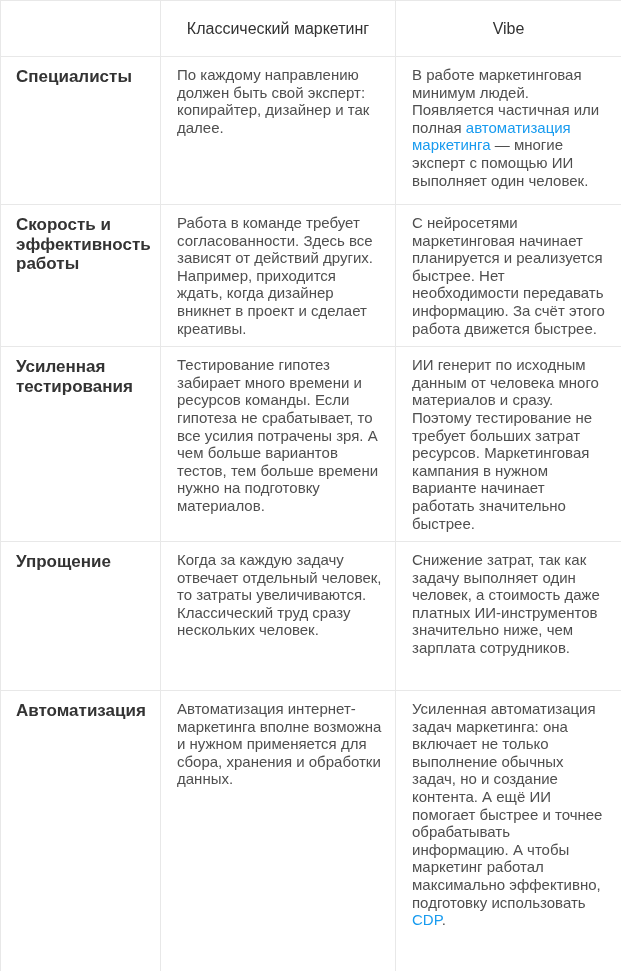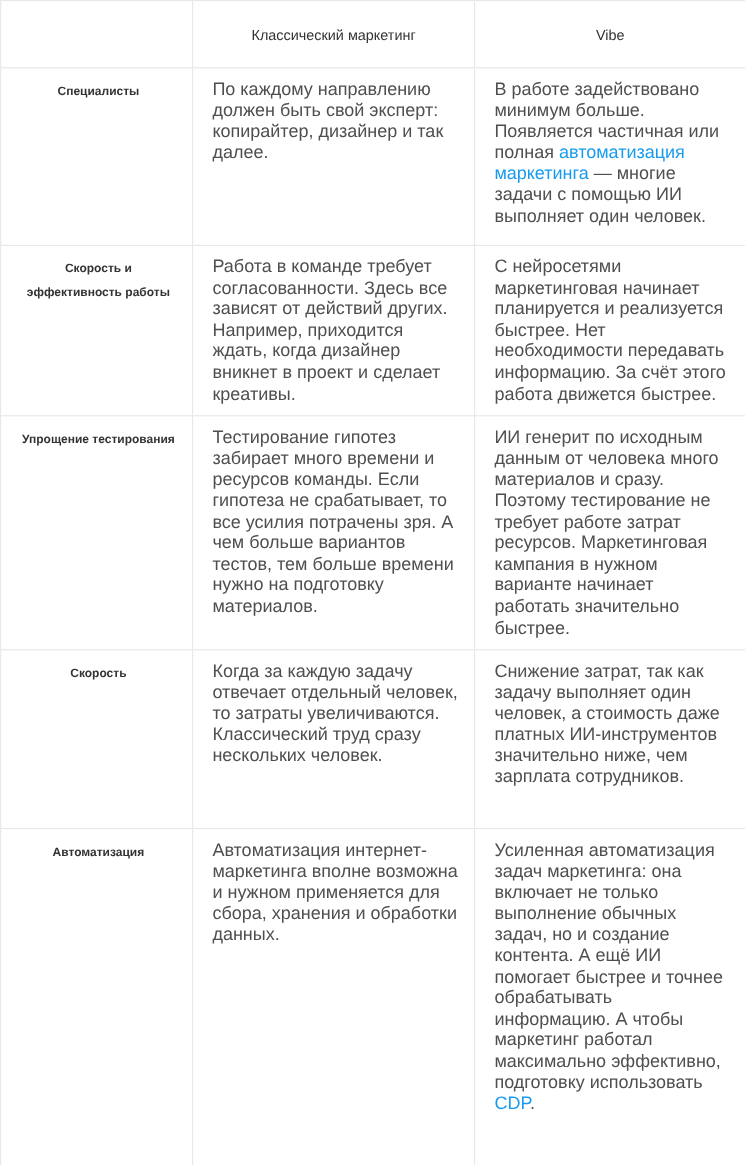--- a/index.html
+++ b/index.html
@@ -20,32 +20,32 @@
   }
   table.cmp col.c1 { width: 160px; }
   table.cmp col.c2 { width: 235px; }
   table.cmp col.c3 { width: 226px; }
   table.cmp th, table.cmp td {
     border: 1px solid #e8e8e8;
     background: #ffffff;
   }
   thead th {
     height: 55px;
-    font-size: 12px;
+    font-size: 16px;
     font-weight: 400;
     color: #333333;
     text-align: center;
     vertical-align: middle;
     padding: 0 8px;
   }
   tbody th.row-label {
     vertical-align: top;
-    text-align: center;
+    text-align: left;
     padding: 10px 12px 10px 15px;
-    font-size: 10px;
+    font-size: 17px;
     font-weight: 700;
     line-height: 19.5px;
     color: #333333;
   }
   tbody td.cell {
     vertical-align: top;
     padding: 9px 12px 9px 16px;
     font-size: 15px;
     font-weight: 400;
     line-height: 17.6px;
@@ -77,37 +77,37 @@
         <th></th>
         <th>Классический маркетинг</th>
         <th>Vibe</th>
       </tr>
     </thead>
     <tbody>
 
       <tr class="r1">
         <th class="row-label">Специалисты</th>
         <td class="cell">По каждому направлению должен быть свой эксперт: копирайтер, дизайнер и так далее.</td>
-        <td class="cell"><span>В работе задействовано минимум больше. Появляется частичная или полная </span><a class="inline-link">автоматизация маркетинга</a><span> — многие задачи с помощью ИИ выполняет один человек.</span></td>
+        <td class="cell"><span>В работе маркетинговая минимум людей. Появляется частичная или полная </span><a class="inline-link">автоматизация маркетинга</a><span> — многие эксперт с помощью ИИ выполняет один человек.</span></td>
       </tr>
 
       <tr class="r2">
         <th class="row-label">Скорость и эффективность работы</th>
         <td class="cell">Работа в команде требует согласованности. Здесь все зависят от действий других. Например, приходится ждать, когда дизайнер вникнет в проект и сделает креативы.</td>
         <td class="cell">С нейросетями маркетинговая начинает планируется и реализуется быстрее. Нет необходимости передавать информацию. За счёт этого работа движется быстрее.</td>
       </tr>
 
       <tr class="r3">
-        <th class="row-label">Упрощение тестирования</th>
+        <th class="row-label">Усиленная тестирования</th>
         <td class="cell">Тестирование гипотез забирает много времени и ресурсов команды. Если гипотеза не срабатывает, то все усилия потрачены зря. А чем больше вариантов тестов, тем больше времени нужно на подготовку материалов.</td>
-        <td class="cell">ИИ генерит по исходным данным от человека много материалов и сразу. Поэтому тестирование не требует работе затрат ресурсов. Маркетинговая кампания в нужном варианте начинает работать значительно быстрее.</td>
+        <td class="cell">ИИ генерит по исходным данным от человека много материалов и сразу. Поэтому тестирование не требует больших затрат ресурсов. Маркетинговая кампания в нужном варианте начинает работать значительно быстрее.</td>
       </tr>
 
       <tr class="r4">
-        <th class="row-label">Скорость</th>
+        <th class="row-label">Упрощение</th>
         <td class="cell">Когда за каждую задачу отвечает отдельный человек, то затраты увеличиваются. Классический труд сразу нескольких человек.</td>
         <td class="cell">Снижение затрат, так как задачу выполняет один человек, а стоимость даже платных ИИ-инструментов значительно ниже, чем зарплата сотрудников.</td>
       </tr>
 
       <tr class="r5">
         <th class="row-label">Автоматизация</th>
         <td class="cell">Автоматизация интернет-маркетинга вполне возможна и нужном применяется для сбора, хранения и обработки данных.</td>
         <td class="cell"><span>Усиленная автоматизация задач маркетинга: она включает не только выполнение обычных задач, но и создание контента. А ещё ИИ помогает быстрее и точнее обрабатывать информацию. А чтобы маркетинг работал максимально эффективно, подготовку использовать </span><a class="inline-link">CDP</a><span>.</span></td>
       </tr>
 

